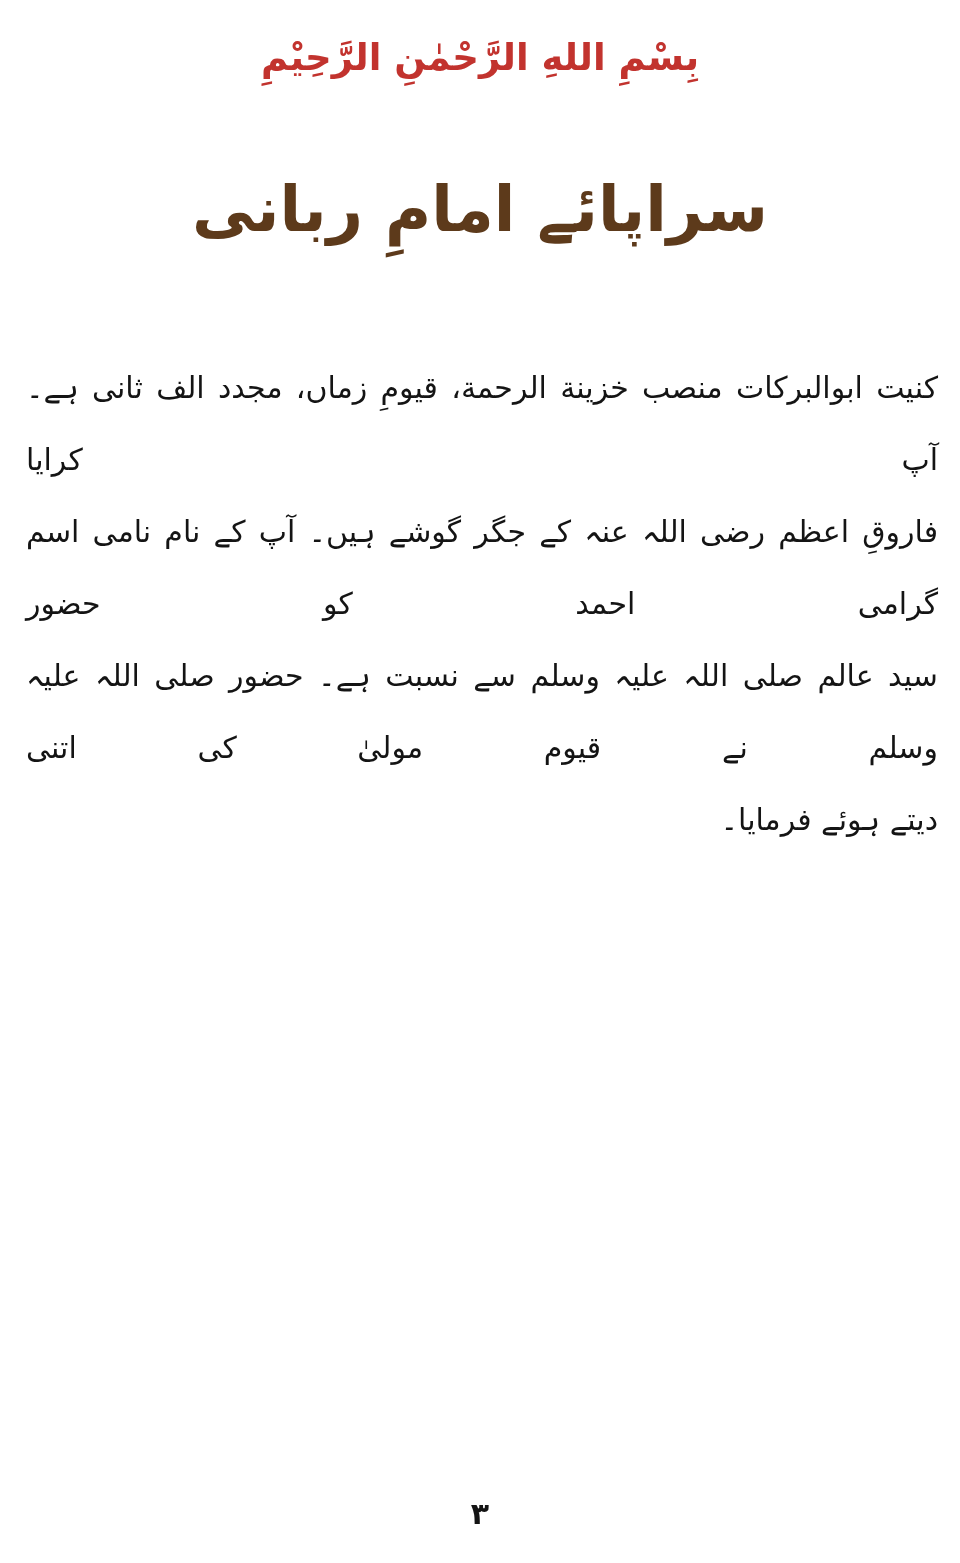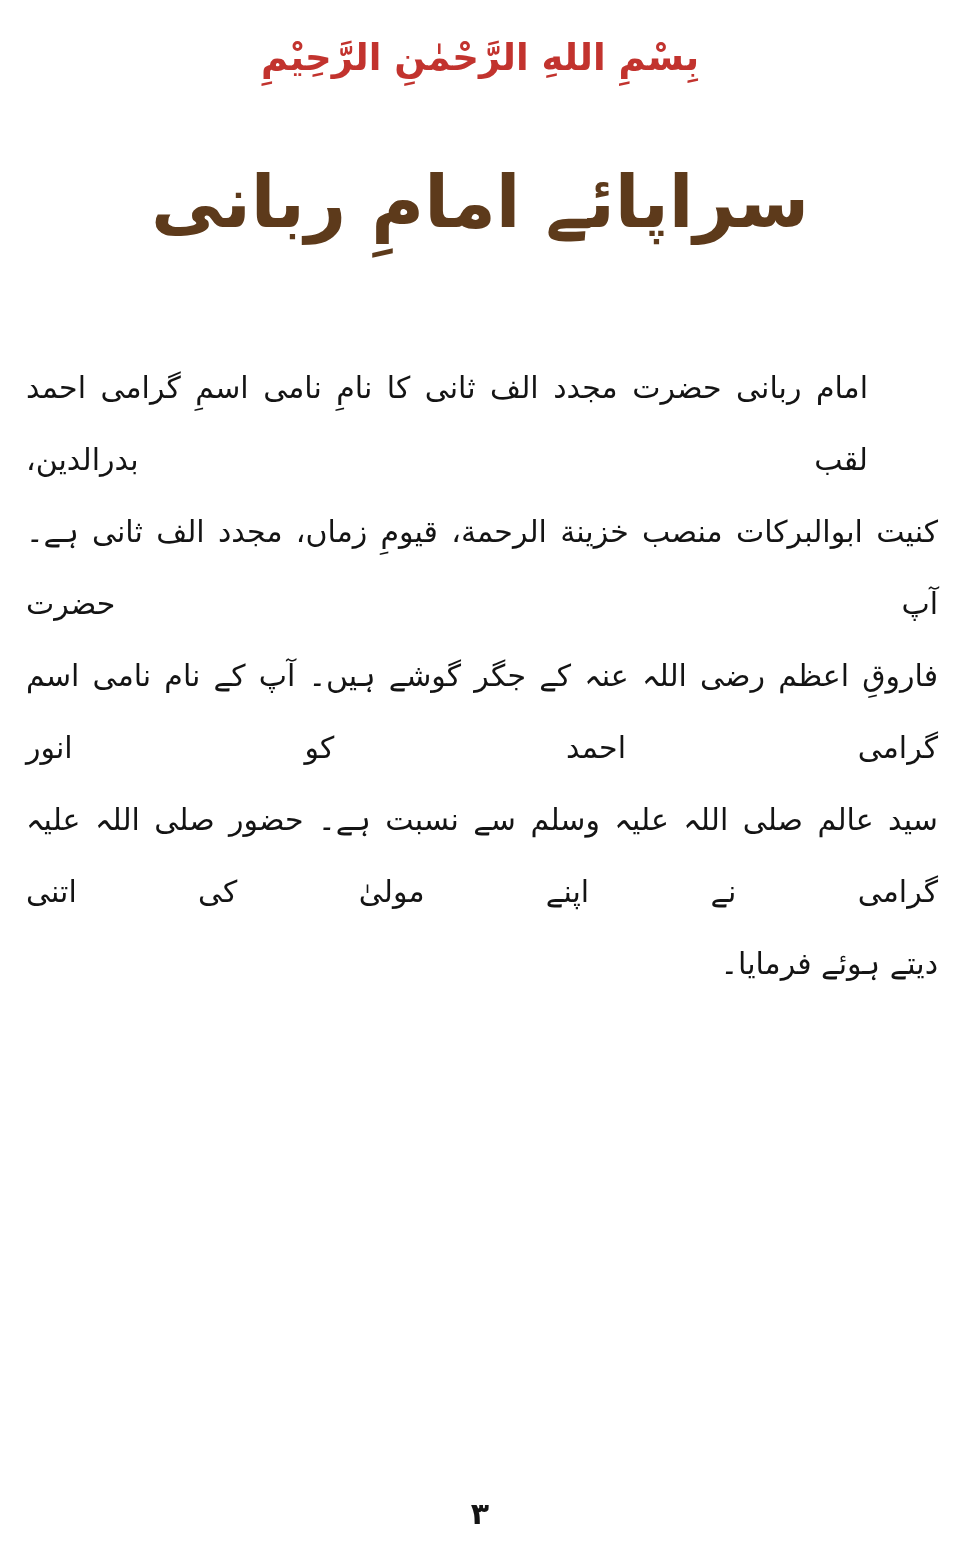--- a/index.html
+++ b/index.html
@@ -27,23 +27,23 @@
     line-height: 84px;
     font-weight: bold;
     color: var(--red, #c2332e);
     letter-spacing: 1px;
   }
   .title {
     position: absolute;
     top: 104px;
     left: 0;
     right: 0;
-    margin: 8px;
+    margin: 16px;
     text-align: center;
-    font-size: 72px;
+    font-size: 63px;
     line-height: 180px;
     font-weight: bold;
     color: var(--brown, #5d3a1b);
   }
   .body-text {
     position: absolute;
     top: 352px;
     right: 22px;
     left: 26px;
     font-size: 30px;
@@ -76,23 +76,22 @@
 <body>
 
 <div class="page">
 
   <div class="bismillah">بِسْمِ اللهِ الرَّحْمٰنِ الرَّحِيْمِ</div>
 
   <h1 class="title">سراپائے امامِ ربانی</h1>
 
   <div class="body-text">
 
-    <div class="line jfull indent-first">امام ربانی حضرت مجدد الف ثانی کا نامِ نامی اسمِ گرامی احمد لقب بدرالدین،</div>
-    <div class="line jfull">کنیت ابوالبرکات منصب خزینة الرحمة، قیومِ زماں، مجدد الف ثانی ہے۔ آپ حضرت</div>
-    <div class="line jfull">فاروقِ اعظم رضی اللہ عنہ کے جگر گوشے ہیں۔ آپ کے نام نامی اسم گرامی احمد کو انور</div>
-    <div class="line jfull">سید عالم صلی اللہ علیہ وسلم سے نسبت ہے۔ حضور صلی اللہ علیہ گرامی نے اپنے مولیٰ کی اتنی</div>
+    <div class="line jfull">کنیت ابوالبرکات منصب خزینة الرحمة، قیومِ زماں، مجدد الف ثانی ہے۔ آپ کرایا</div>
+    <div class="line jfull">فاروقِ اعظم رضی اللہ عنہ کے جگر گوشے ہیں۔ آپ کے نام نامی اسم گرامی احمد کو حضور</div>
+    <div class="line jfull">سید عالم صلی اللہ علیہ وسلم سے نسبت ہے۔ حضور صلی اللہ علیہ وسلم نے قیوم مولیٰ کی اتنی</div>
     <div class="line short-right">دیتے ہوئے فرمایا۔</div>
 
   </div>
 
   <div class="page-number">٣</div>
 
 </div>
 
 </body></html>

